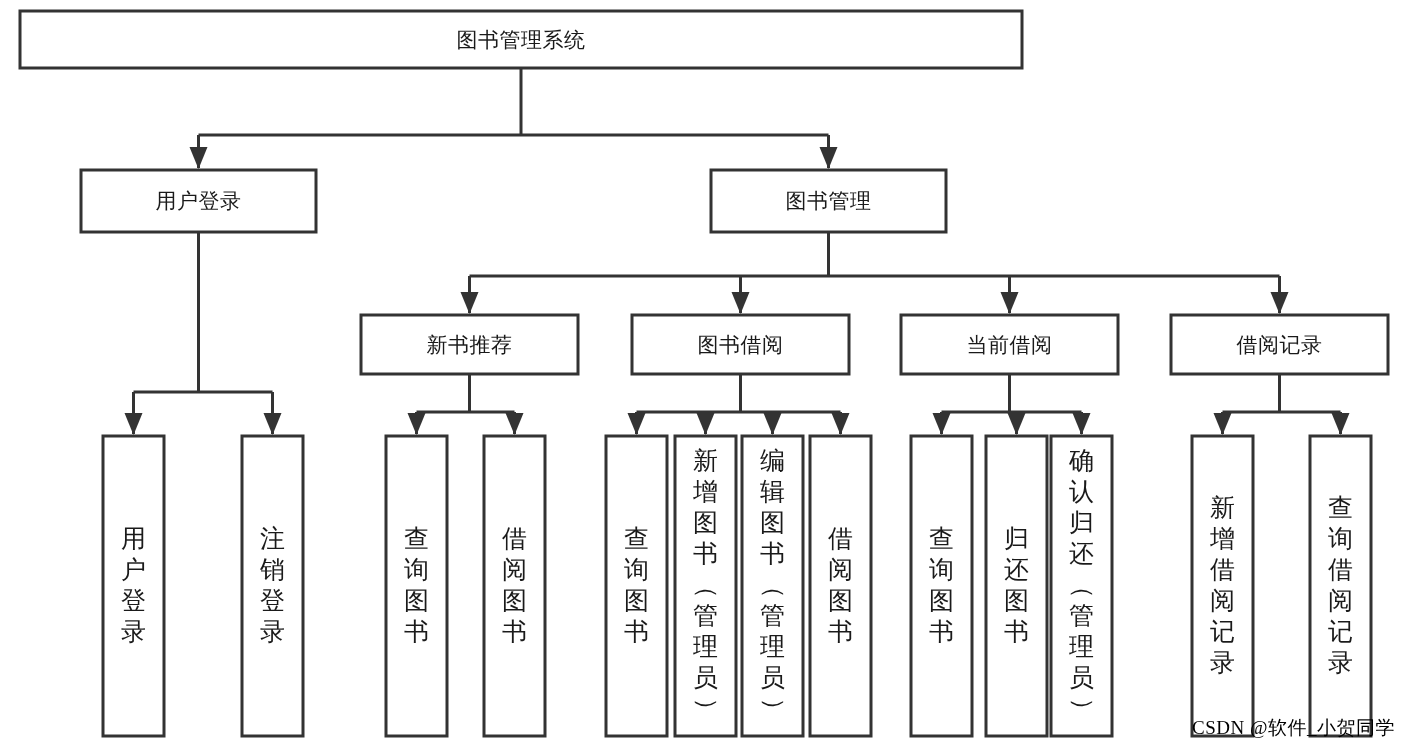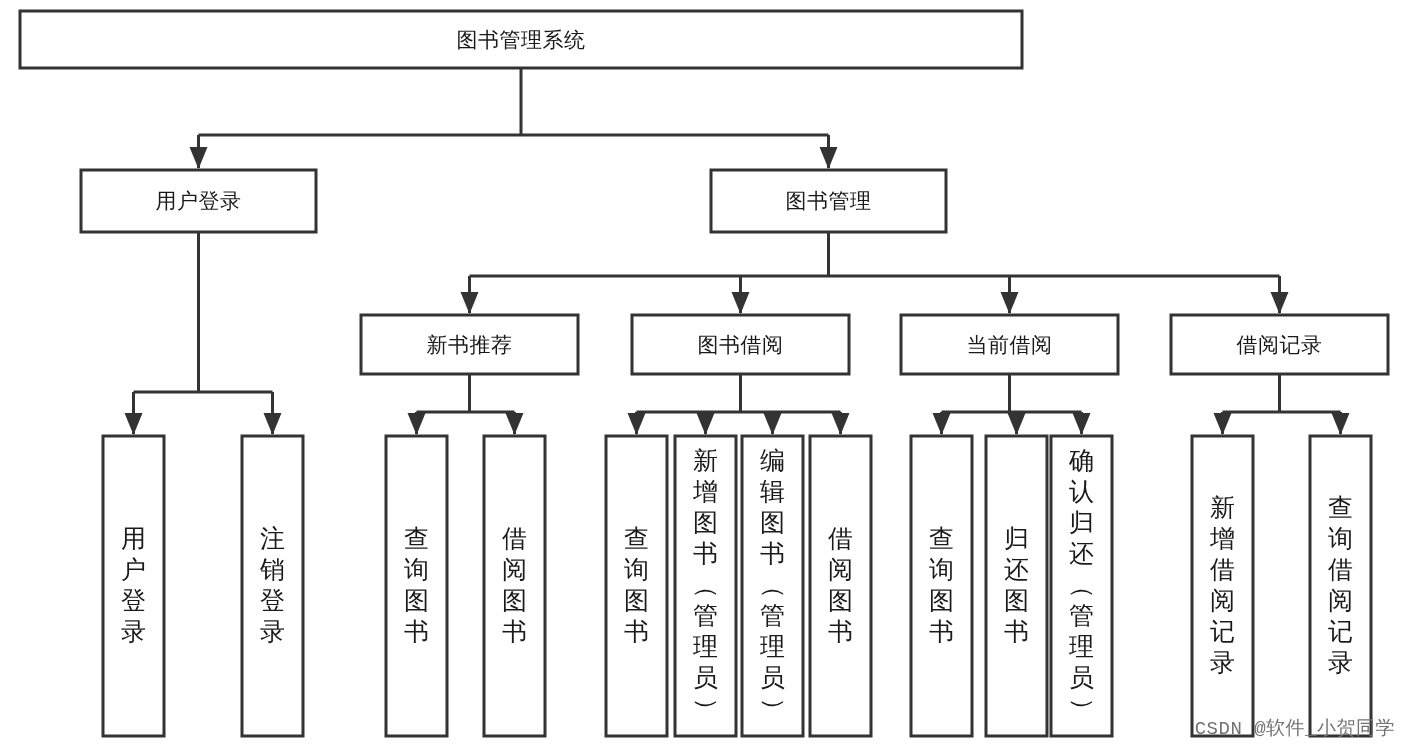--- a/index.html
+++ b/index.html
@@ -51,23 +51,23 @@
     fill: none;
   }
   .arrow-head {
     fill: #333333;
     stroke: none;
   }
   .watermark {
     position: absolute;
     right: 10px;
     bottom: 6px;
-    font-family: Liberation Mono, monospace;
+    font-family: Liberation Serif, serif;
     font-size: 19px;
-    color: #737373;
+    color: #000000;
     white-space: nowrap;
     pointer-events: none;
     letter-spacing: 0.5px;
   }
 </style>
 </head>
 <body>
 
 <div id="diagram-root">
   <svg id="diagram-svg" viewBox="0 0 1405 747" xmlns="http://www.w3.org/2000/svg">

